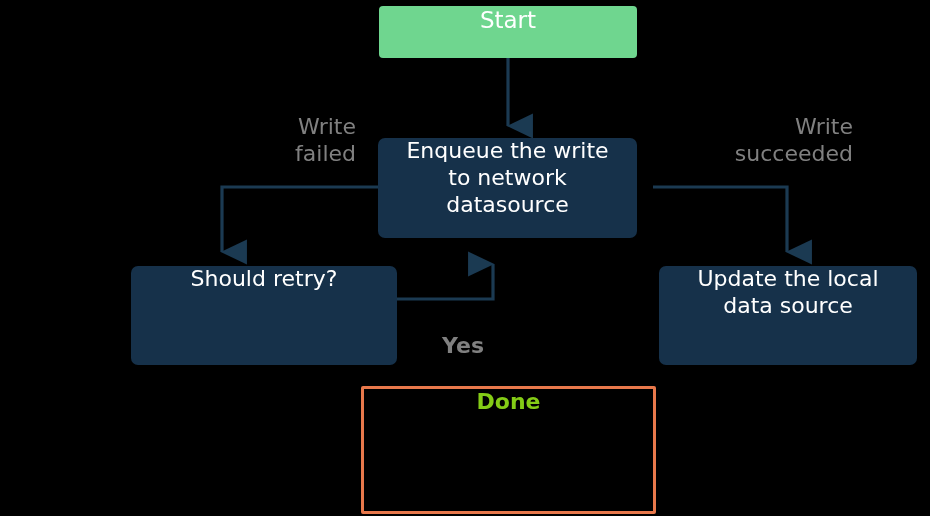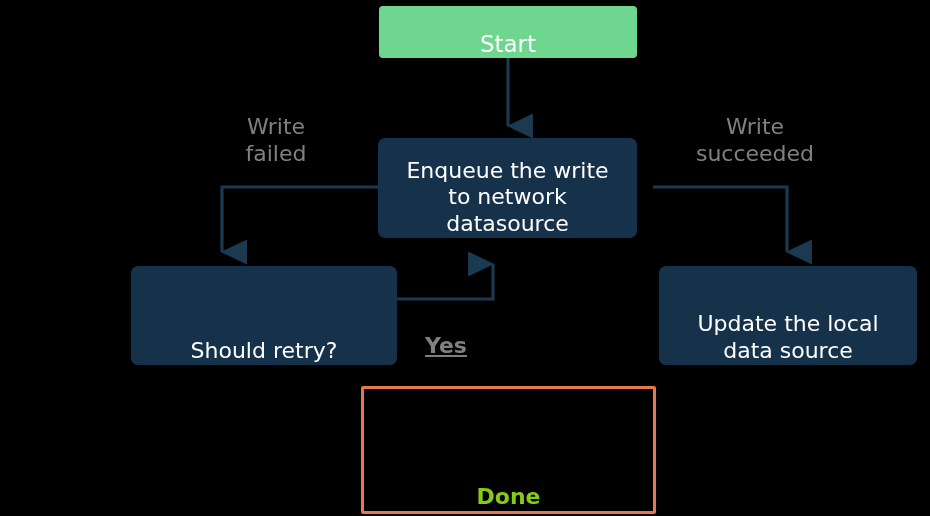--- a/index.html
+++ b/index.html
@@ -24,21 +24,21 @@
     top: 0;
     width: 930px;
     height: 516px;
     pointer-events: none;
   }
 
   .node {
     position: absolute;
     box-sizing: border-box;
     display: flex;
-    align-items: flex-end;
+    align-items: flex-start;
     justify-content: center;
     text-align: center;
     line-height: 1.22;
   }
 
   .node-start {
     left: 379px;
     top: 6px;
     width: 258px;
     height: 52px;
@@ -87,21 +87,21 @@
     border: 3px solid #E8784B;
     border-radius: 2px;
     color: #84cc16;
     font-size: 22px;
     font-weight: 700;
   }
 
   .edge-label {
     position: absolute;
     color: #808080;
-    text-align: center;
+    text-align: right;
     line-height: 1.22;
     white-space: pre-line;
   }
   .edge-label-plain {
     font-size: 22px;
     font-weight: 400;
   }
   .edge-label-bold {
     font-size: 22px;
     font-weight: 700;
@@ -111,24 +111,23 @@
     left: 196px;
     top: 114px;
     width: 160px;
   }
   .label-write-succeeded {
     left: 657px;
     top: 114px;
     width: 196px;
   }
   .label-yes {
-    left: 386px;
+    left: 364px;
     top: 333px;
     width: 120px;
-    text-decoration: underline;
   }
   .label-no {
     left: 64px;
     top: 443px;
     width: 120px;
   }
 </style>
 </head>
 <body>
 

